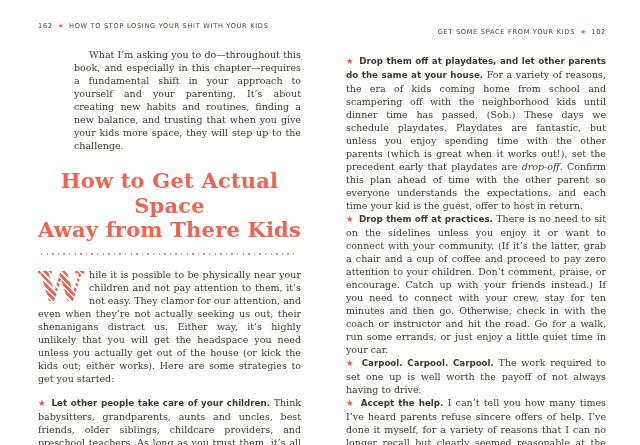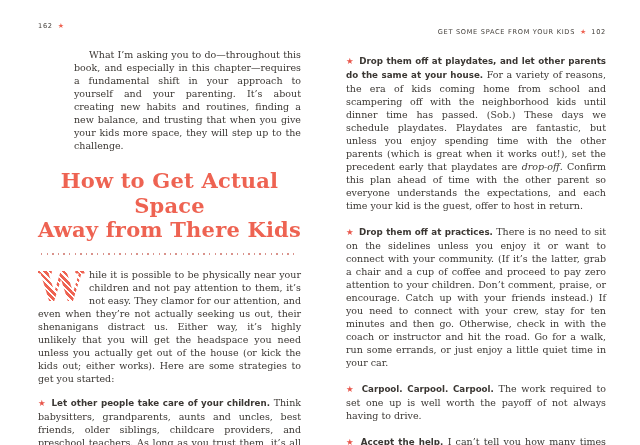--- a/index.html
+++ b/index.html
@@ -25,36 +25,37 @@
   .chapter-title span{display:block;}
 
   .dotted-rule{height:2px;margin:10px 3px 13px 3px;
     background-image:repeating-linear-gradient(to right,#d9928b 0 1.4px,transparent 1.4px 5.6px);}
 
   .dropcap{float:left;font-family:"DejaVu Serif",serif;font-weight:bold;
     font-size:41px;line-height:34px;padding:2px 5px 0 0;color:#ee6352;
     background-image:repeating-linear-gradient(45deg,#ee6352 0 2.6px,#ffffff 2.6px 4.4px);
     -webkit-background-clip:text;background-clip:text;-webkit-text-fill-color:transparent;}
 
-  .bullet{margin-top:13px;font-size:9.5px;line-height:13px;text-align:justify;}
+  .bullet{margin-top:0;font-size:9.5px;line-height:13px;text-align:justify;}
   .page-left .bullet{margin-top:11px;}
   .star{color:#e8554a;font-size:8.5px;padding-right:2px;}
   .seg-lead{font-family:"DejaVu Sans",sans-serif;font-weight:bold;font-size:8.7px;color:#3b3733;}
   .seg-normal{font-family:"DejaVu Serif",serif;}
   .seg-italic{font-family:"DejaVu Serif",serif;font-style:italic;}
 </style>
 </head>
 <body>
 
 <div class="spread">
 
   <div class="page page-left">
     <div class="running-head">
       <span>162</span>
       <span class="head-star">★</span>
+      <span>HOW TO STOP LOSING YOUR SHIT WITH YOUR KIDS</span>
     </div>
 
     <p class="body-text intro">What I’m asking you to do—throughout this book, and especially in this chapter—requires a fundamental shift in your approach to yourself and your parenting. It’s about creating new habits and routines, finding a new balance, and trusting that when you give your kids more space, they will step up to the challenge.</p>
 
     <div class="chapter-title">
       <span>How to Get Actual Space</span>
       <span>Away from There Kids</span>
     </div>
 
     <div class="dotted-rule"></div>

